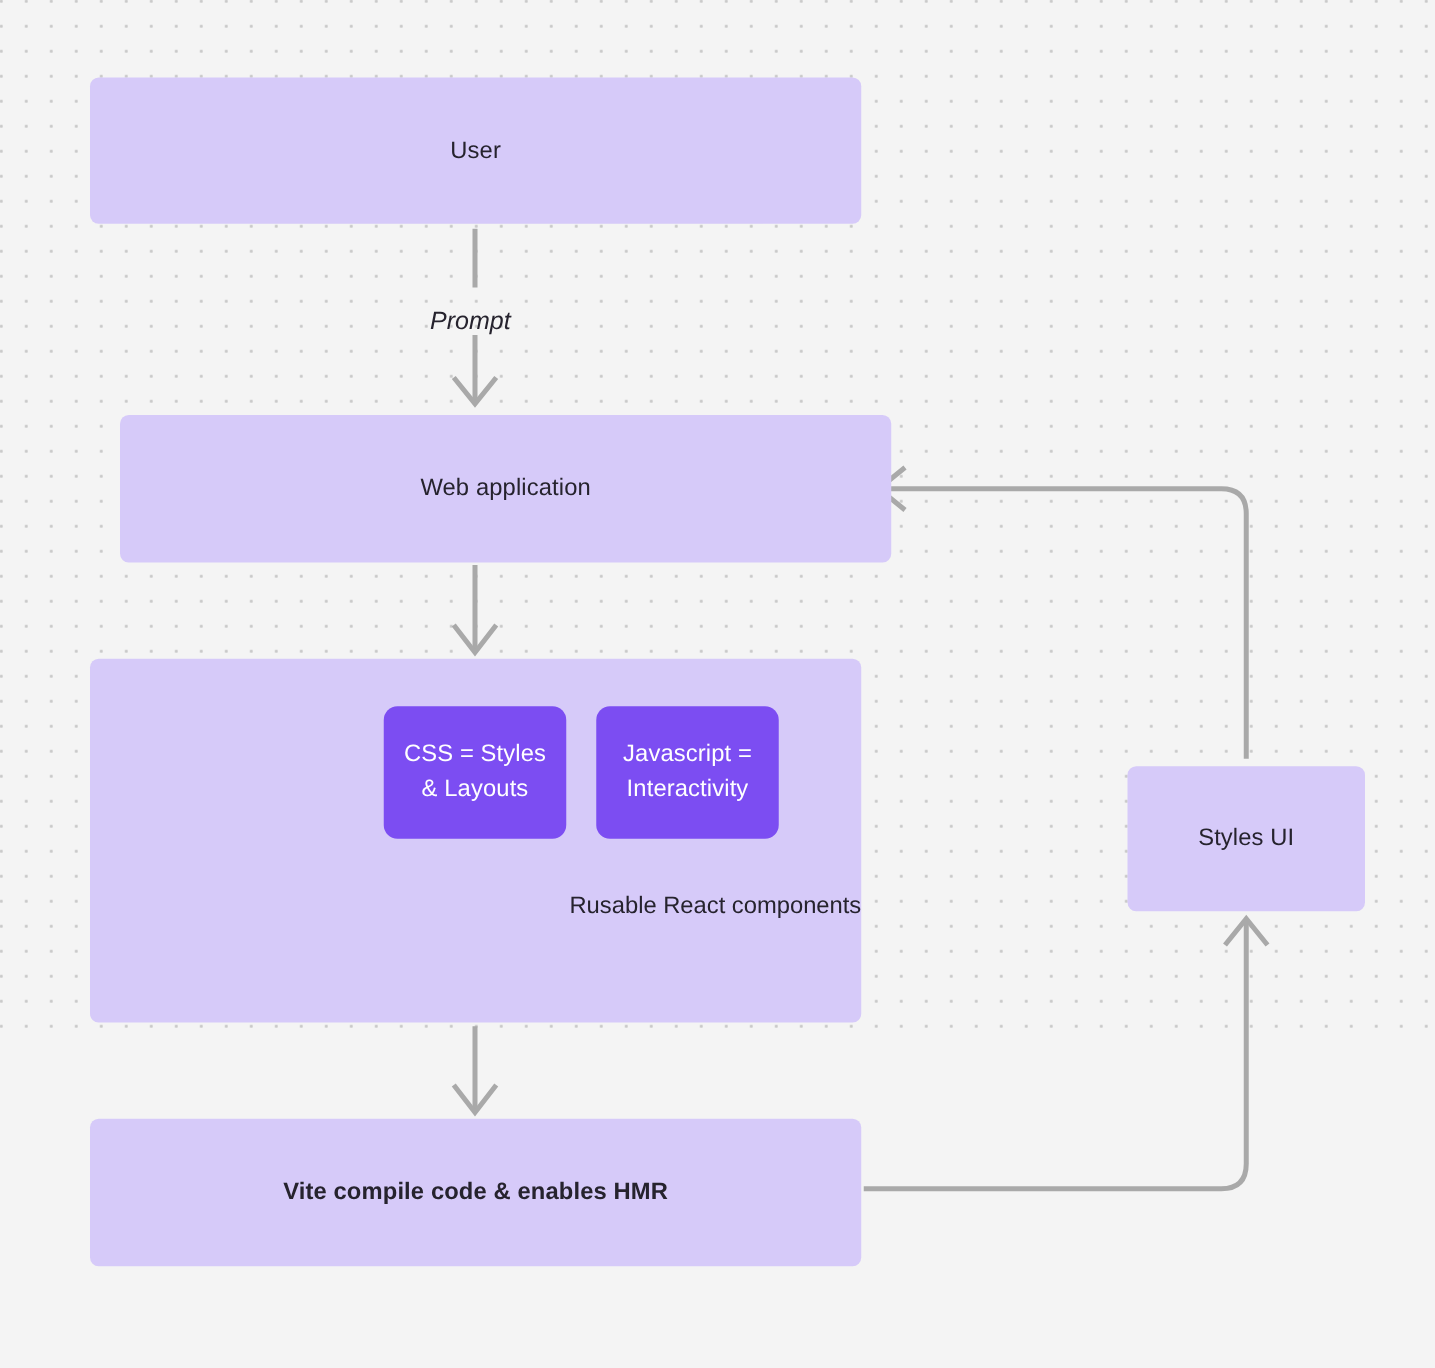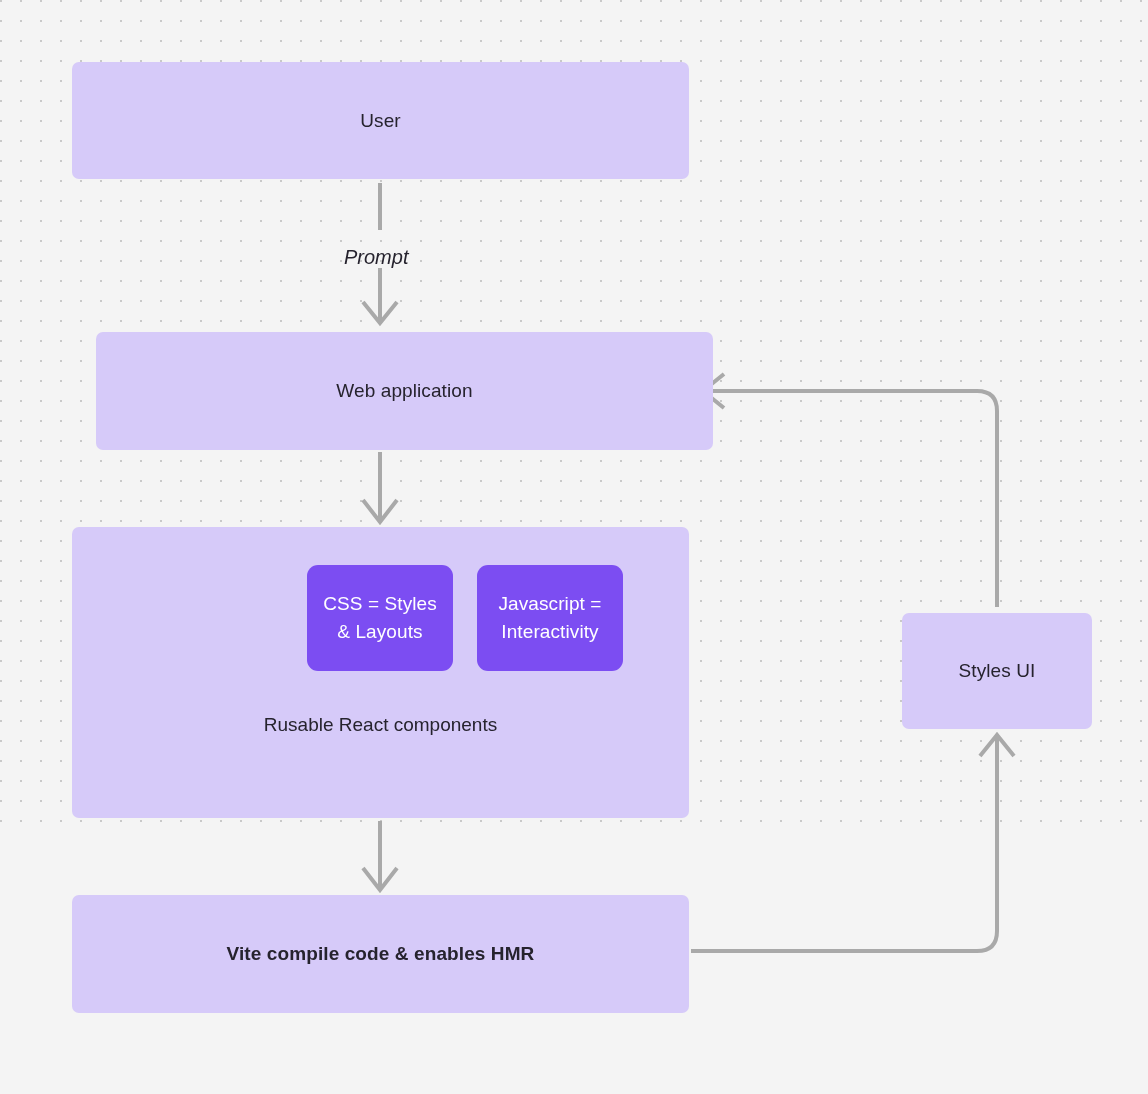--- a/index.html
+++ b/index.html
@@ -66,21 +66,21 @@
   #node-html           { left: 137px; top: 565px; width: 146px; height: 106px; }
   #node-css            { left: 307px; top: 565px; width: 146px; height: 106px; }
   #node-js             { left: 477px; top: 565px; width: 146px; height: 106px; }
 
   
   #components-caption {
     position: absolute;
     left: 72px;
     top: 714px;
     width: 617px;
-    text-align: center;
+    text-align: right;
     font-size: 19px;
     color: #26232e;
     user-select: none;
   }
 
   
   .edge-label {
     position: absolute;
     font-size: 20px;
     color: #26232e;

